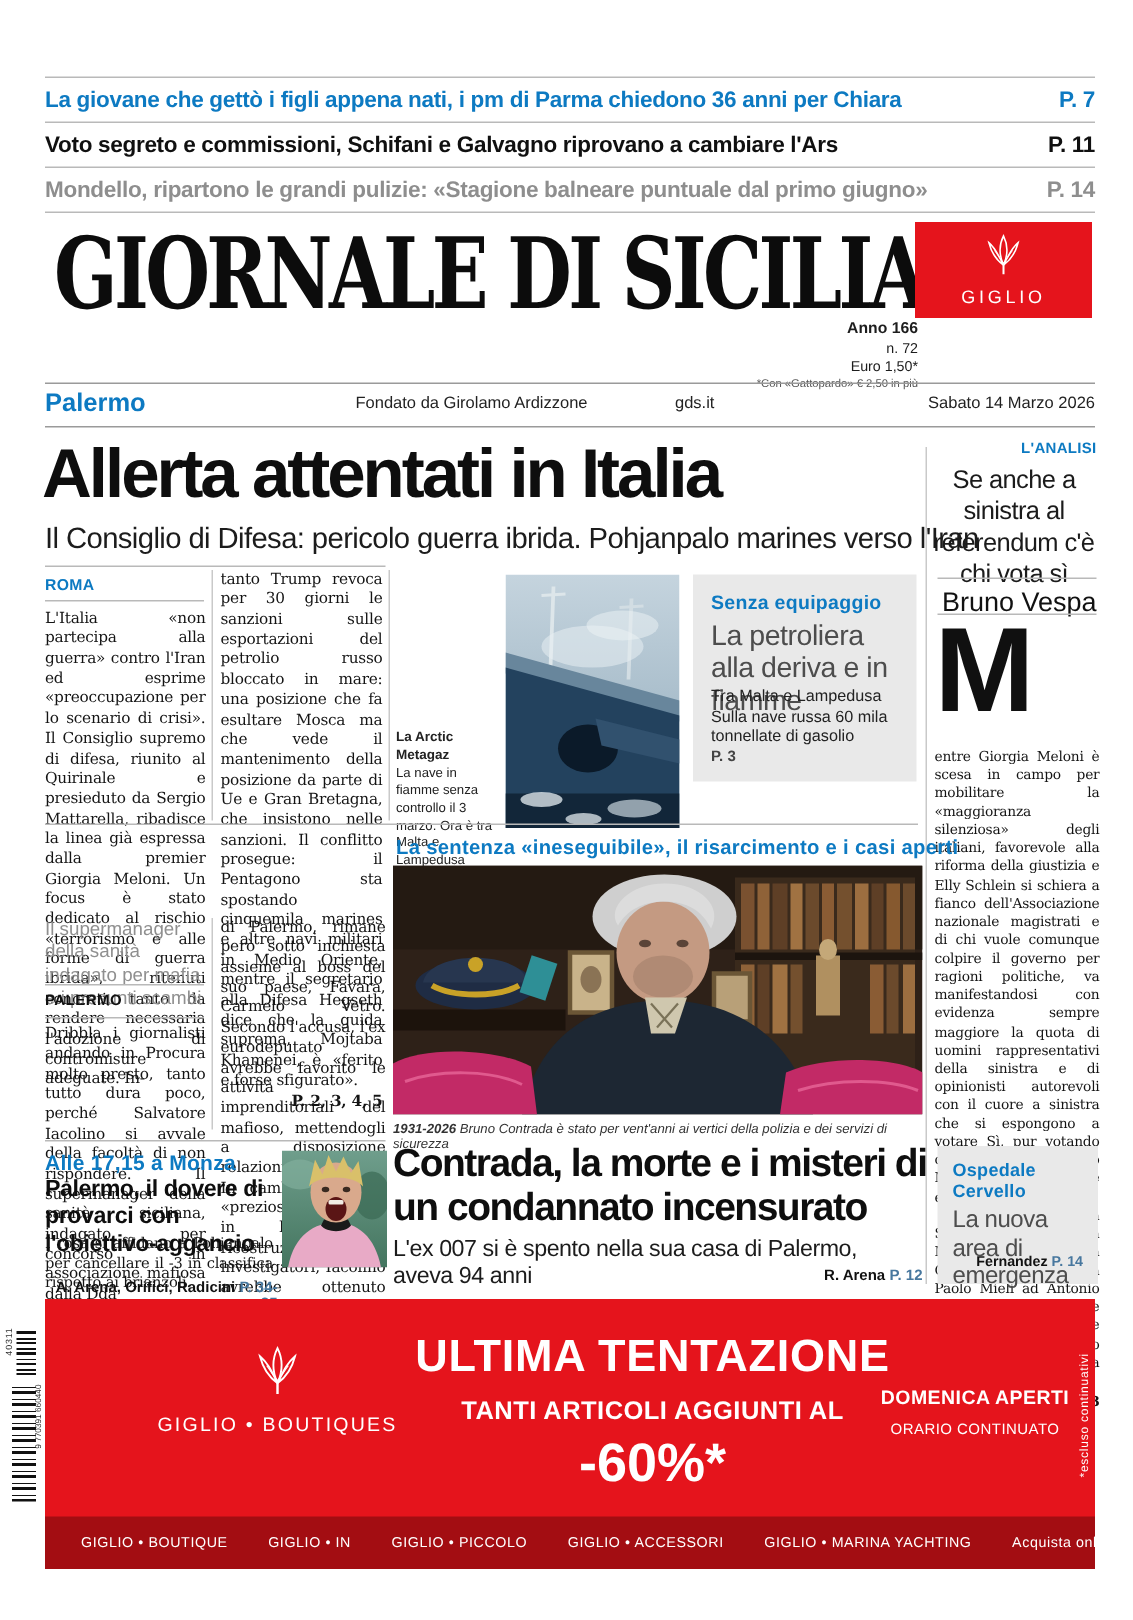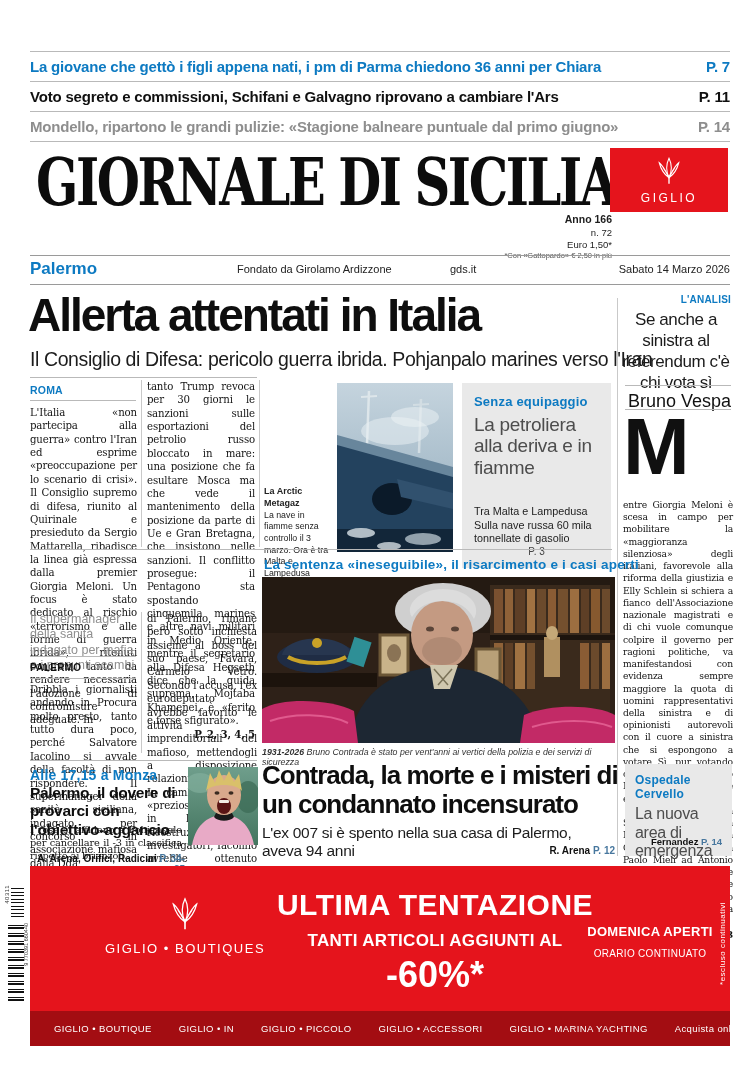--- a/index.html
+++ b/index.html
@@ -42,25 +42,25 @@
         text-align:justify;color:#141414;letter-spacing:-0.15px;}
   .lead-col1{position:absolute;left:30px;top:406px;width:107px;}
   .lead-col2{position:absolute;left:147px;top:380px;width:108px;}
   .lead-pages{text-align:right;font-weight:bold;margin-top:1px;}
 
   .ship-caption{position:absolute;left:264px;top:486px;width:68px;font-size:8.8px;line-height:1.32;color:#222;}
   .cap-title{font-weight:bold;display:block;font-size:9px;}
   .ship-photo{position:absolute;left:337px;top:383px;width:116px;height:169px;}
 
   .graybox{background:#e9e9e9;box-sizing:border-box;}
-  .tanker-box{position:absolute;left:462px;top:383px;width:149px;height:185px;padding:11px 12px;}
+  .tanker-box{position:absolute;left:462px;top:383px;width:149px;height:138px;padding:11px 12px;}
   .tb-kicker{font-size:13px;}
   .tb-title{font-size:19px;color:#4d4d4d;line-height:1.13;margin-top:5px;letter-spacing:-0.3px;}
   .tb-info{position:absolute;left:12px;right:12px;bottom:10px;font-size:10.8px;color:#222;line-height:1.25;}
-  .tb-page{text-align:center;font-weight:normal;font-size:10px;color:#444;}
+  .tb-page{text-align:left;font-weight:bold;font-size:10px;color:#444;}
 
   
   .an-kicker{position:absolute;left:625px;top:294px;width:106px;text-align:right;font-size:10px;}
   .an-hl{position:absolute;left:616px;top:309px;width:120px;text-align:center;font-size:17px;
          color:#1b1b1b;line-height:1.24;letter-spacing:-0.4px;}
   .an-by{position:absolute;left:625px;top:391px;width:106px;text-align:right;font-weight:normal;font-size:18px;}
   .an-drop{position:absolute;left:623px;top:414px;font-size:80px;font-weight:bold;line-height:0.82;
            letter-spacing:-3px;color:#101010;}
   .an-body{position:absolute;left:623px;top:499px;width:110px;font-size:9.2px;line-height:1.33;}
   .an-body p{margin:0;}

